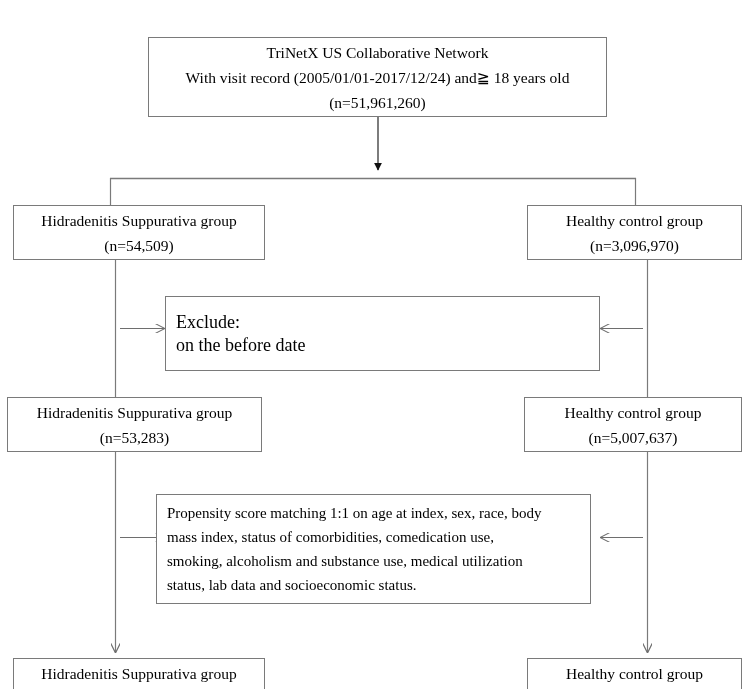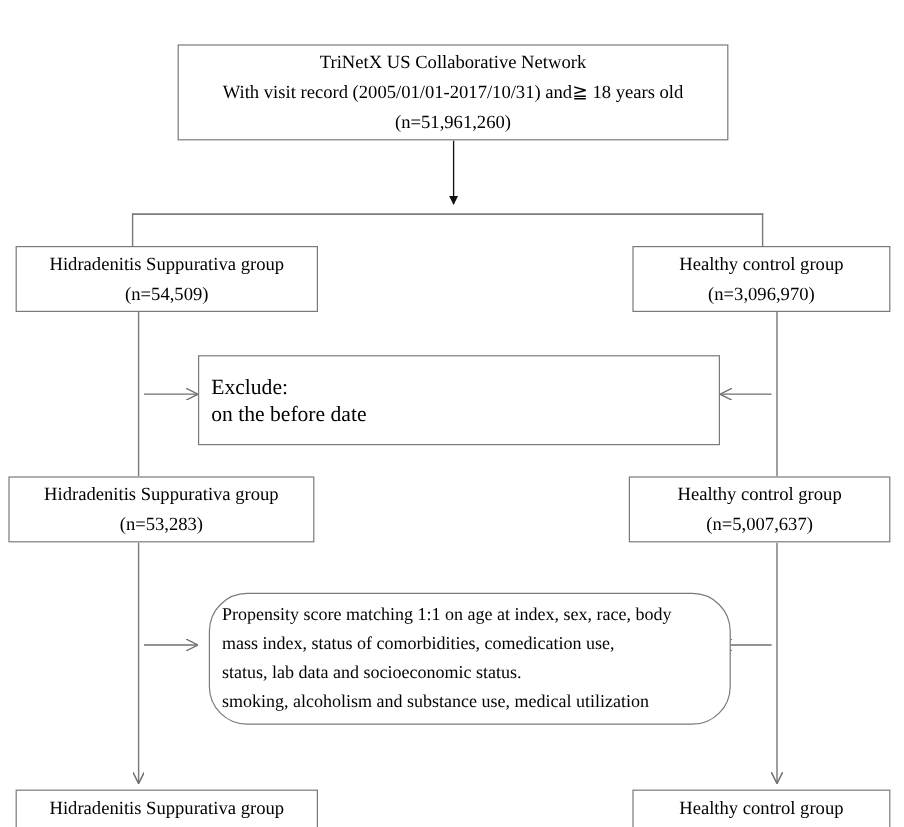--- a/index.html
+++ b/index.html
@@ -100,28 +100,27 @@
     left: 524px;
     top: 365px;
     width: 218px;
     height: 55px;
     font-size: 15.5px;
     line-height: 25px;
   }
 
   
   #node-matching {
-    left: 174px;
+    left: 156px;
     top: 462px;
     width: 435px;
     height: 110px;
     font-size: 15px;
     line-height: 24px;
     padding: 4px 10px;
-    border-radius: 32px;
   }
 
   
   #node-hs-final {
     left: 13px;
     top: 626px;
     width: 252px;
     height: 55px;
     font-size: 15.5px;
     line-height: 25px;
@@ -189,21 +188,21 @@
     <g>
       <line x1="120" y1="505.5" x2="164" y2="505.5" stroke="#6e6e6e" stroke-width="1.1" marker-end="url(#arrow-open-side)"></line>
     </g>
     <g>
       <line x1="643" y1="505.5" x2="601" y2="505.5" stroke="#6e6e6e" stroke-width="1.1" marker-end="url(#arrow-open-side)"></line>
     </g>
   </svg>
 
   <div class="node centered" id="node-root">
     <span class="line">TriNetX US Collaborative Network</span>
-    <span class="line">With visit record (2005/01/01-2017/10/31) and≧ 18 years old</span>
+    <span class="line">With visit record (2005/01/01-2017/12/24) and≧ 18 years old</span>
     <span class="line">(n=51,961,260)</span>
   </div>
 
   <div class="node centered" id="node-hs-initial">
     <span class="line">Hidradenitis Suppurativa group</span>
     <span class="line">(n=54,509)</span>
   </div>
   <div class="node centered" id="node-hc-initial">
     <span class="line">Healthy control group</span>
     <span class="line">(n=3,096,970)</span>
@@ -219,22 +218,22 @@
     <span class="line">(n=53,283)</span>
   </div>
   <div class="node centered" id="node-hc-excluded">
     <span class="line">Healthy control group</span>
     <span class="line">(n=5,007,637)</span>
   </div>
 
   <div class="node leftal" id="node-matching">
     <span class="line">Propensity score matching 1:1 on age at index, sex, race, body</span>
     <span class="line">mass index, status of comorbidities, comedication use,</span>
+    <span class="line">smoking, alcoholism and substance use, medical utilization</span>
     <span class="line">status, lab data and socioeconomic status.</span>
-    <span class="line">smoking, alcoholism and substance use, medical utilization</span>
   </div>
 
   <div class="node centered" id="node-hs-final">
     <span class="line">Hidradenitis Suppurativa group</span>
     <span class="line">(n=53,281)</span>
   </div>
   <div class="node centered" id="node-hc-final">
     <span class="line">Healthy control group</span>
     <span class="line">(n=53,281)</span>
   </div>

